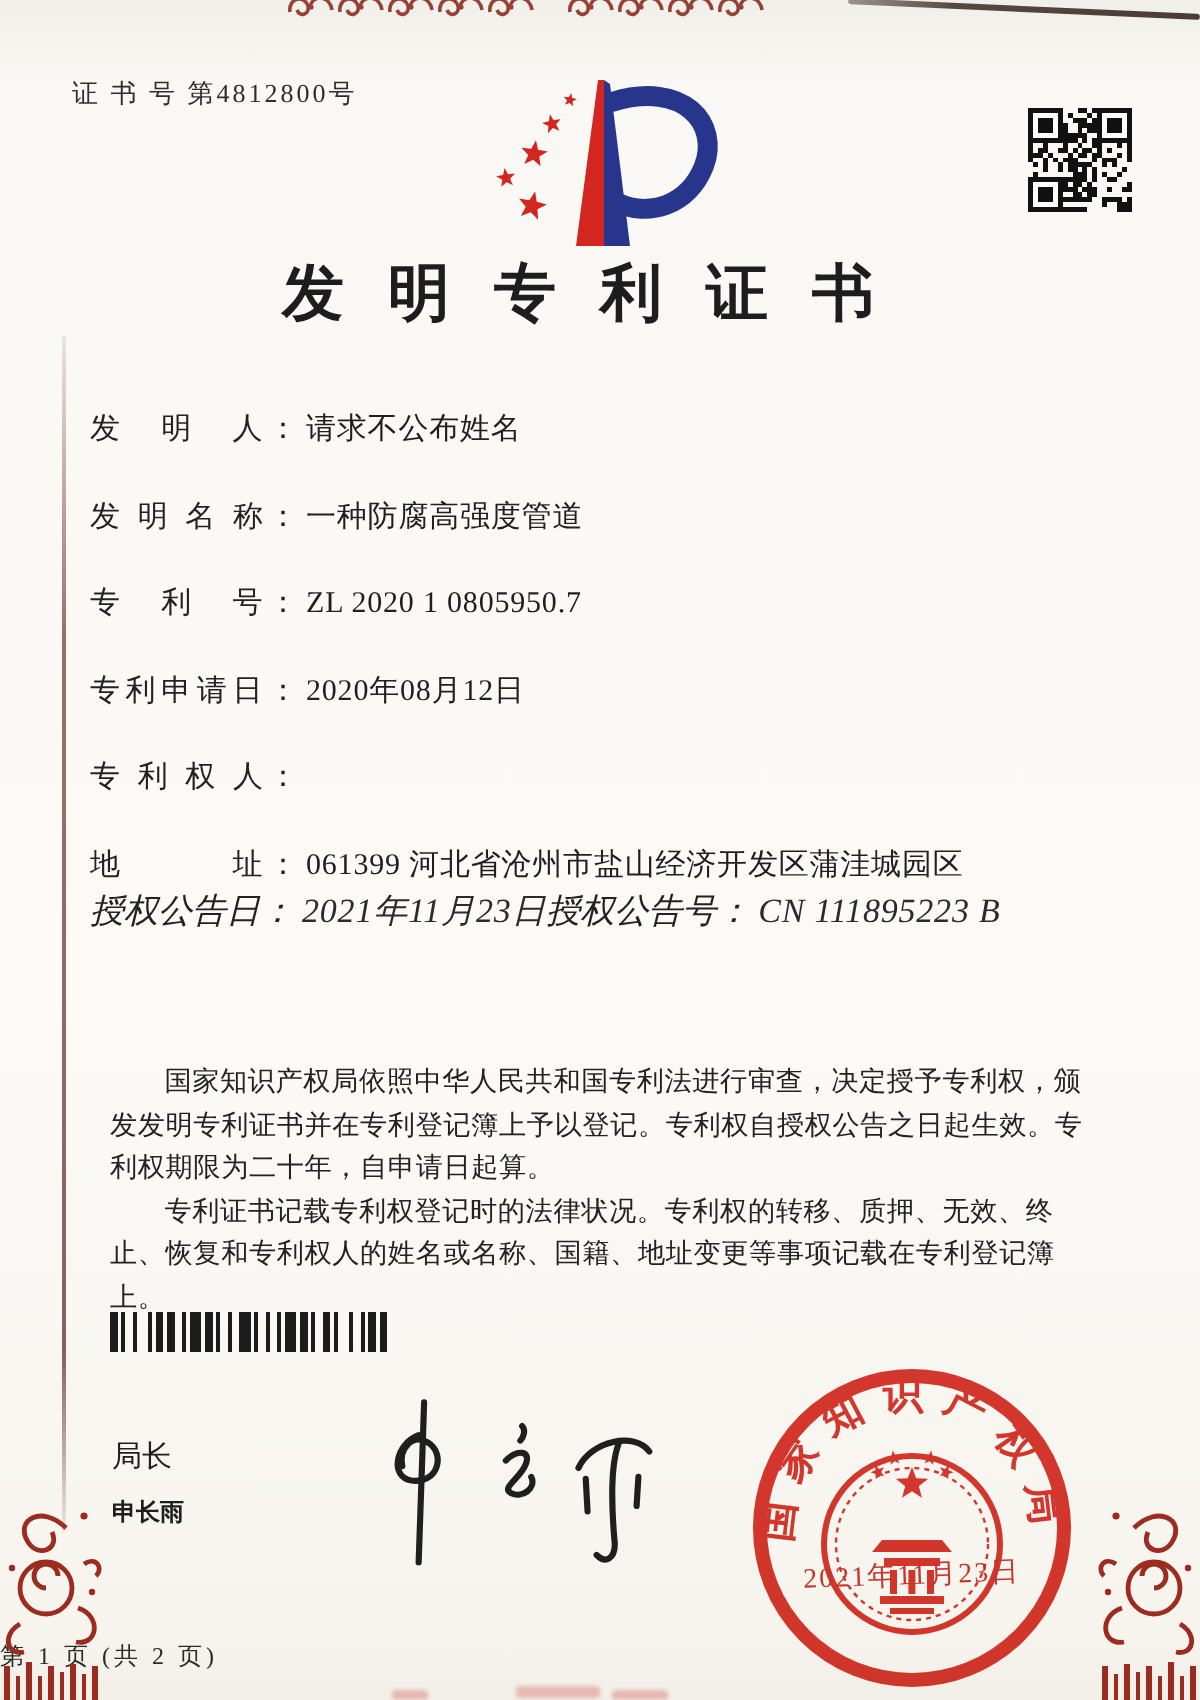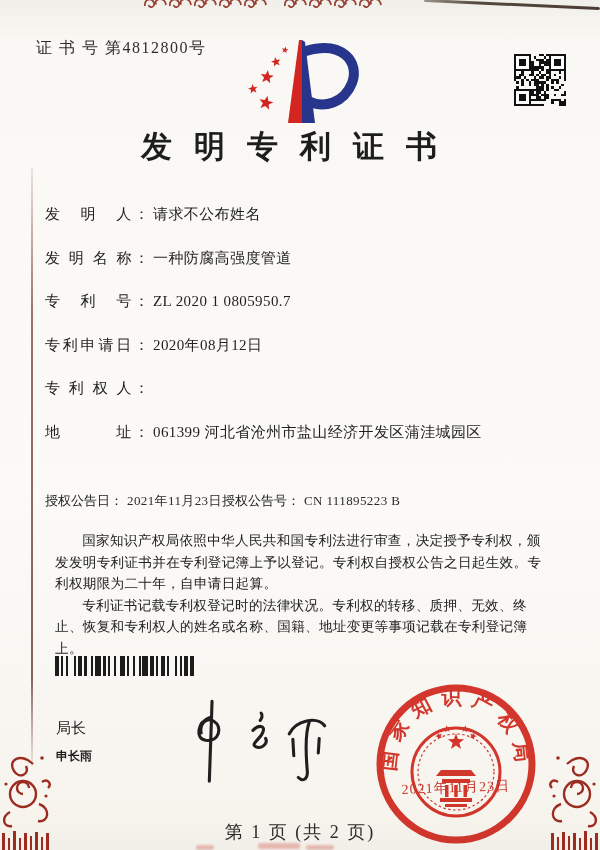--- a/index.html
+++ b/index.html
@@ -18,50 +18,50 @@
   .topright-line{
     position:absolute;left:424px;top:3px;width:176px;height:3px;
     background:linear-gradient(90deg,rgba(86,72,63,.55),#56483f 30%,#4a3c34);
     transform:rotate(2.6deg);border-radius:2px;
   }
   .left-edge-line{
     position:absolute;left:31px;top:168px;width:2px;height:598px;opacity:.75;
     background:linear-gradient(180deg,rgba(107,58,48,.15) 0%,#7c4236 25%,#5f3129 85%,rgba(95,49,41,.1) 100%);
   }
   
-  .cert-no{position:absolute;left:36px;top:38px;font-size:16px;letter-spacing:1.5px;color:#2e2e2e;font-family:Liberation Serif, serif;}
+  .cert-no{position:absolute;left:36px;top:38px;font-size:13px;letter-spacing:1.5px;color:#2e2e2e;font-family:Liberation Serif, serif;}
   .logo{position:absolute;left:238px;top:36px;width:128px;height:94px;}
   .qr{position:absolute;left:514px;top:54px;width:52px;height:52px;}
   .title{
     position:absolute;left:0;top:126px;width:600px;text-align:center;
     font-size:31px;font-weight:700;letter-spacing:22px;padding-left:0;
     box-sizing:border-box;color:#1d1d1d;
   }
   
   .fields{position:absolute;left:45px;top:205px;width:520px;font-size:15px;}
   .frow{display:flex;align-items:baseline;height:22px;margin-bottom:21.5px;}
   .flabel{
     display:inline-block;width:104px;flex:0 0 104px;
     text-align:justify;text-align-last:justify;color:#222;
   }
   .fvalue{margin-left:4px;letter-spacing:.4px;color:#1f1f1f;white-space:nowrap;}
-  .grant-row{display:flex;align-items:baseline;position:absolute;left:45px;top:492px;font-size:13px;}
+  .grant-row{display:flex;align-items:baseline;position:absolute;left:45px;top:444px;font-size:17px;font-style:italic;}
   .grant-row .glabel{color:#222;}
   .grant-row .gvalue{margin-left:4px;letter-spacing:.4px;}
   .grant-row .g2{}
   
   .body-text{position:absolute;left:55px;top:499px;width:492px;font-size:13.6px;line-height:21.5px;color:#222;margin-top:31px;}
   .body-text p{margin:0;text-indent:2em;letter-spacing:.3px;}
   
   .barcode{position:absolute;left:55px;top:656px;width:192px;height:20px;}
   .signer-title{position:absolute;left:56px;top:719px;font-size:15px;font-family:"Liberation Sans","DejaVu Sans",sans-serif;color:#1e1e1e;}
   .signer-name{position:absolute;left:56px;top:748px;font-size:12px;font-family:"Liberation Sans","DejaVu Sans",sans-serif;font-weight:700;color:#1e1e1e;}
   .signature{position:absolute;left:173px;top:696px;width:168px;height:94px;}
   .seal{position:absolute;left:370px;top:680px;width:172px;height:168px;opacity:.93;mix-blend-mode:multiply;}
-  .footer{position:absolute;left:0;top:820px;width:600px;text-align:center;font-size:18px;letter-spacing:2px;color:#2a2a2a;}
+  .footer{position:absolute;left:0;top:820px;width:600px;font-size:12px;letter-spacing:2px;color:#2a2a2a;}
   
   .corner{position:absolute;bottom:-2px;width:58px;height:108px;}
   .corner.left{left:-2px;}
   .corner.right{right:-2px;transform:scaleX(-1);}
   .smudge{position:absolute;background:rgba(196,42,30,.28);filter:blur(1px);border-radius:2px;}
   .s1{left:258px;top:843px;width:42px;height:6px;}
   .s2{left:306px;top:845px;width:28px;height:5px;}
   .s3{left:196px;top:845px;width:18px;height:5px;}
 </style>
 </head>

